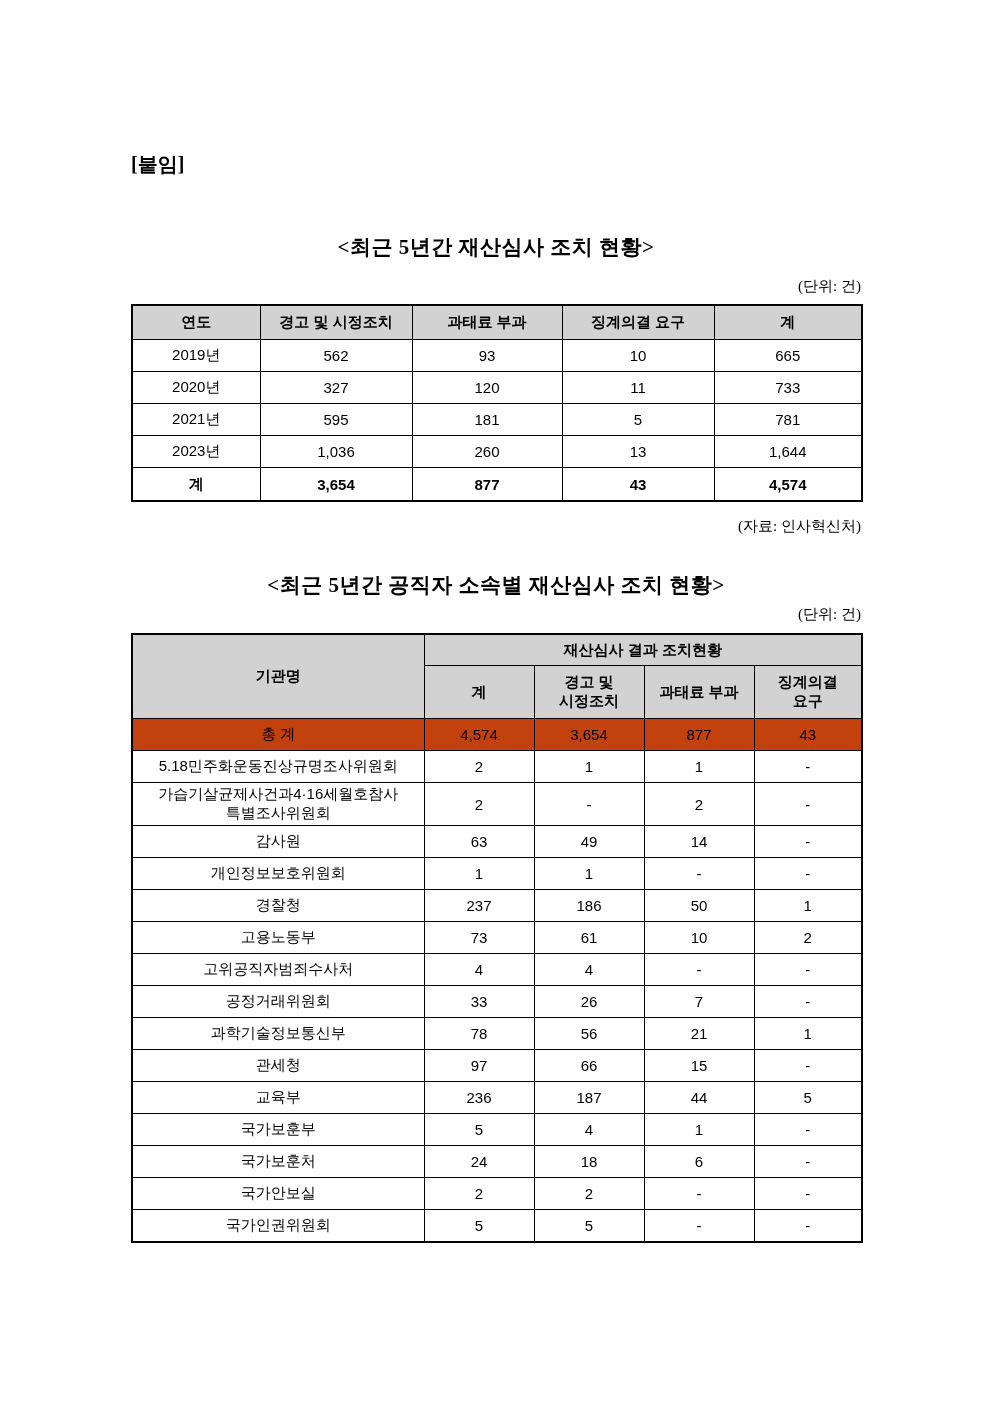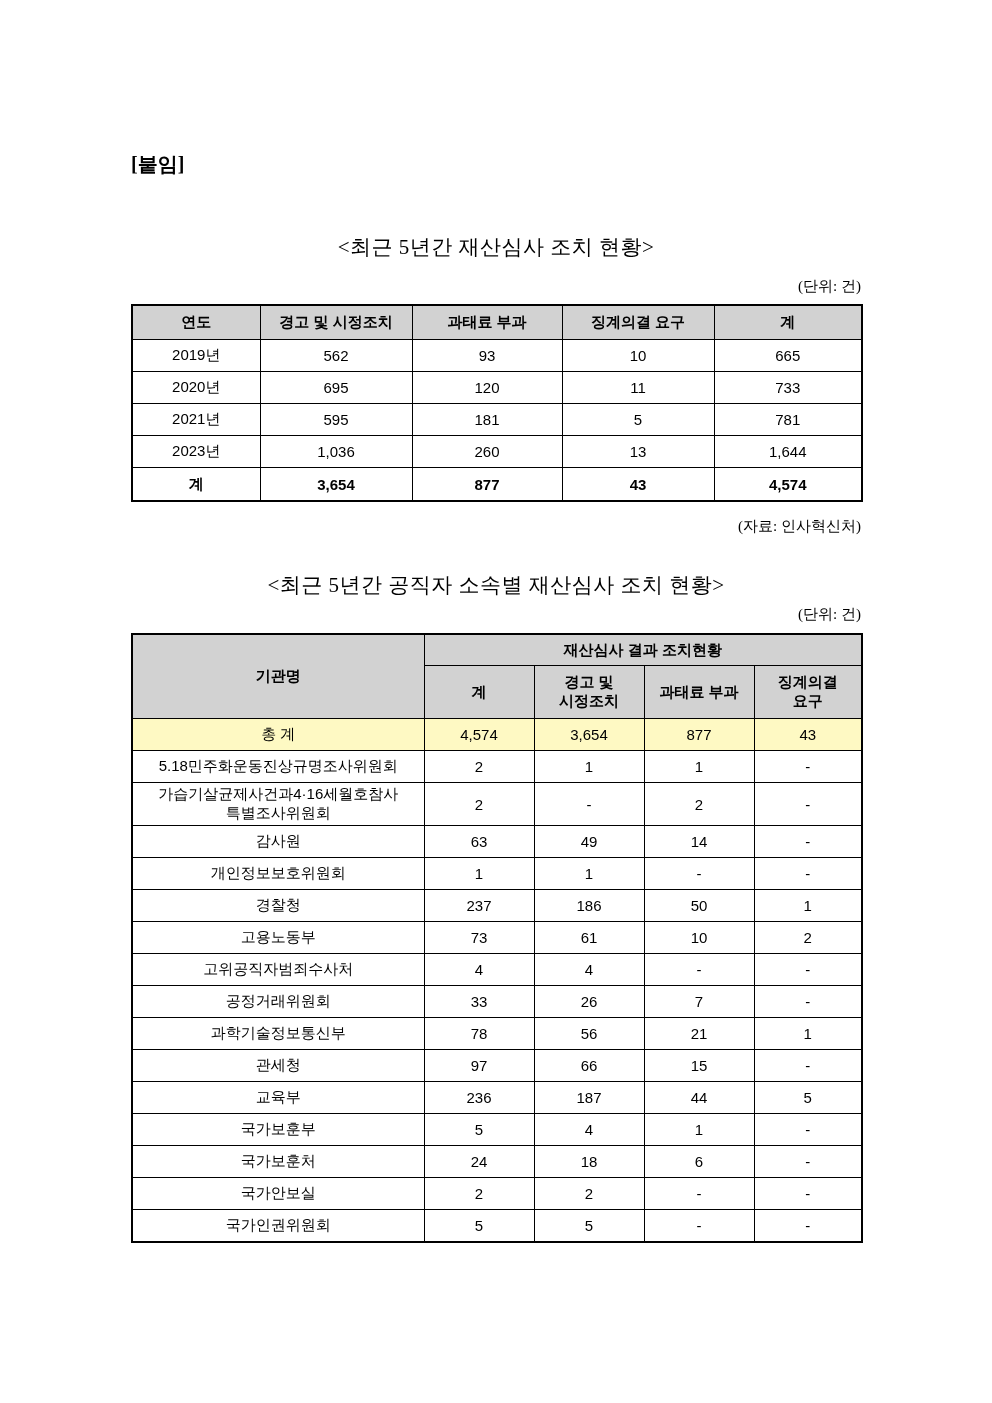--- a/index.html
+++ b/index.html
@@ -20,21 +20,21 @@
   }
   .attachment {
     font-size: 20px;
     font-weight: bold;
     line-height: 24px;
     font-family: "Liberation Serif", "DejaVu Serif", serif;
   }
   .tbl-title {
     text-align: center;
     font-size: 21px;
-    font-weight: normal;
+    font-weight: bold;
     line-height: 26px;
     font-family: "Liberation Serif", "DejaVu Serif", serif;
     letter-spacing: 0.5px;
   }
   .t1-title { margin-top: 58px; }
   .t2-title { margin-top: 36px; }
   .unit-note, .source-note {
     text-align: right;
     font-size: 15px;
     line-height: 20px;
@@ -60,21 +60,21 @@
   th {
     background: #d2d2d2;
     font-weight: bold;
   }
   .t1 thead th { height: 29px; }
   .t1 tbody td { height: 27px; }
   .t1 .total-row td { font-weight: bold; height: 28px; }
   .t2 .group-hdr th { height: 26px; }
   .t2 .sub-hdr th { height: 48px; }
   .t2 tbody td { height: 27px; }
-  .t2 .grand-total td { background: #fef9c3; }
+  .t2 .grand-total td { background: #c2410c; }
   .pre { white-space: pre-line; text-align: center; }
   .footer {
     text-align: center;
     font-size: 15px;
     margin-top: 58px;
     font-family: "DejaVu Sans Mono", monospace;
   }
 </style>
 </head>
 <body>
@@ -107,21 +107,21 @@
       <tbody>
         <tr>
           <td>2019년</td>
           <td>562</td>
           <td>93</td>
           <td>10</td>
           <td>665</td>
         </tr>
         <tr>
           <td>2020년</td>
-          <td>695</td>
+          <td>327</td>
           <td>120</td>
           <td>11</td>
           <td>733</td>
         </tr>
         <tr>
           <td>2021년</td>
           <td>595</td>
           <td>181</td>
           <td>5</td>
           <td>781</td>

